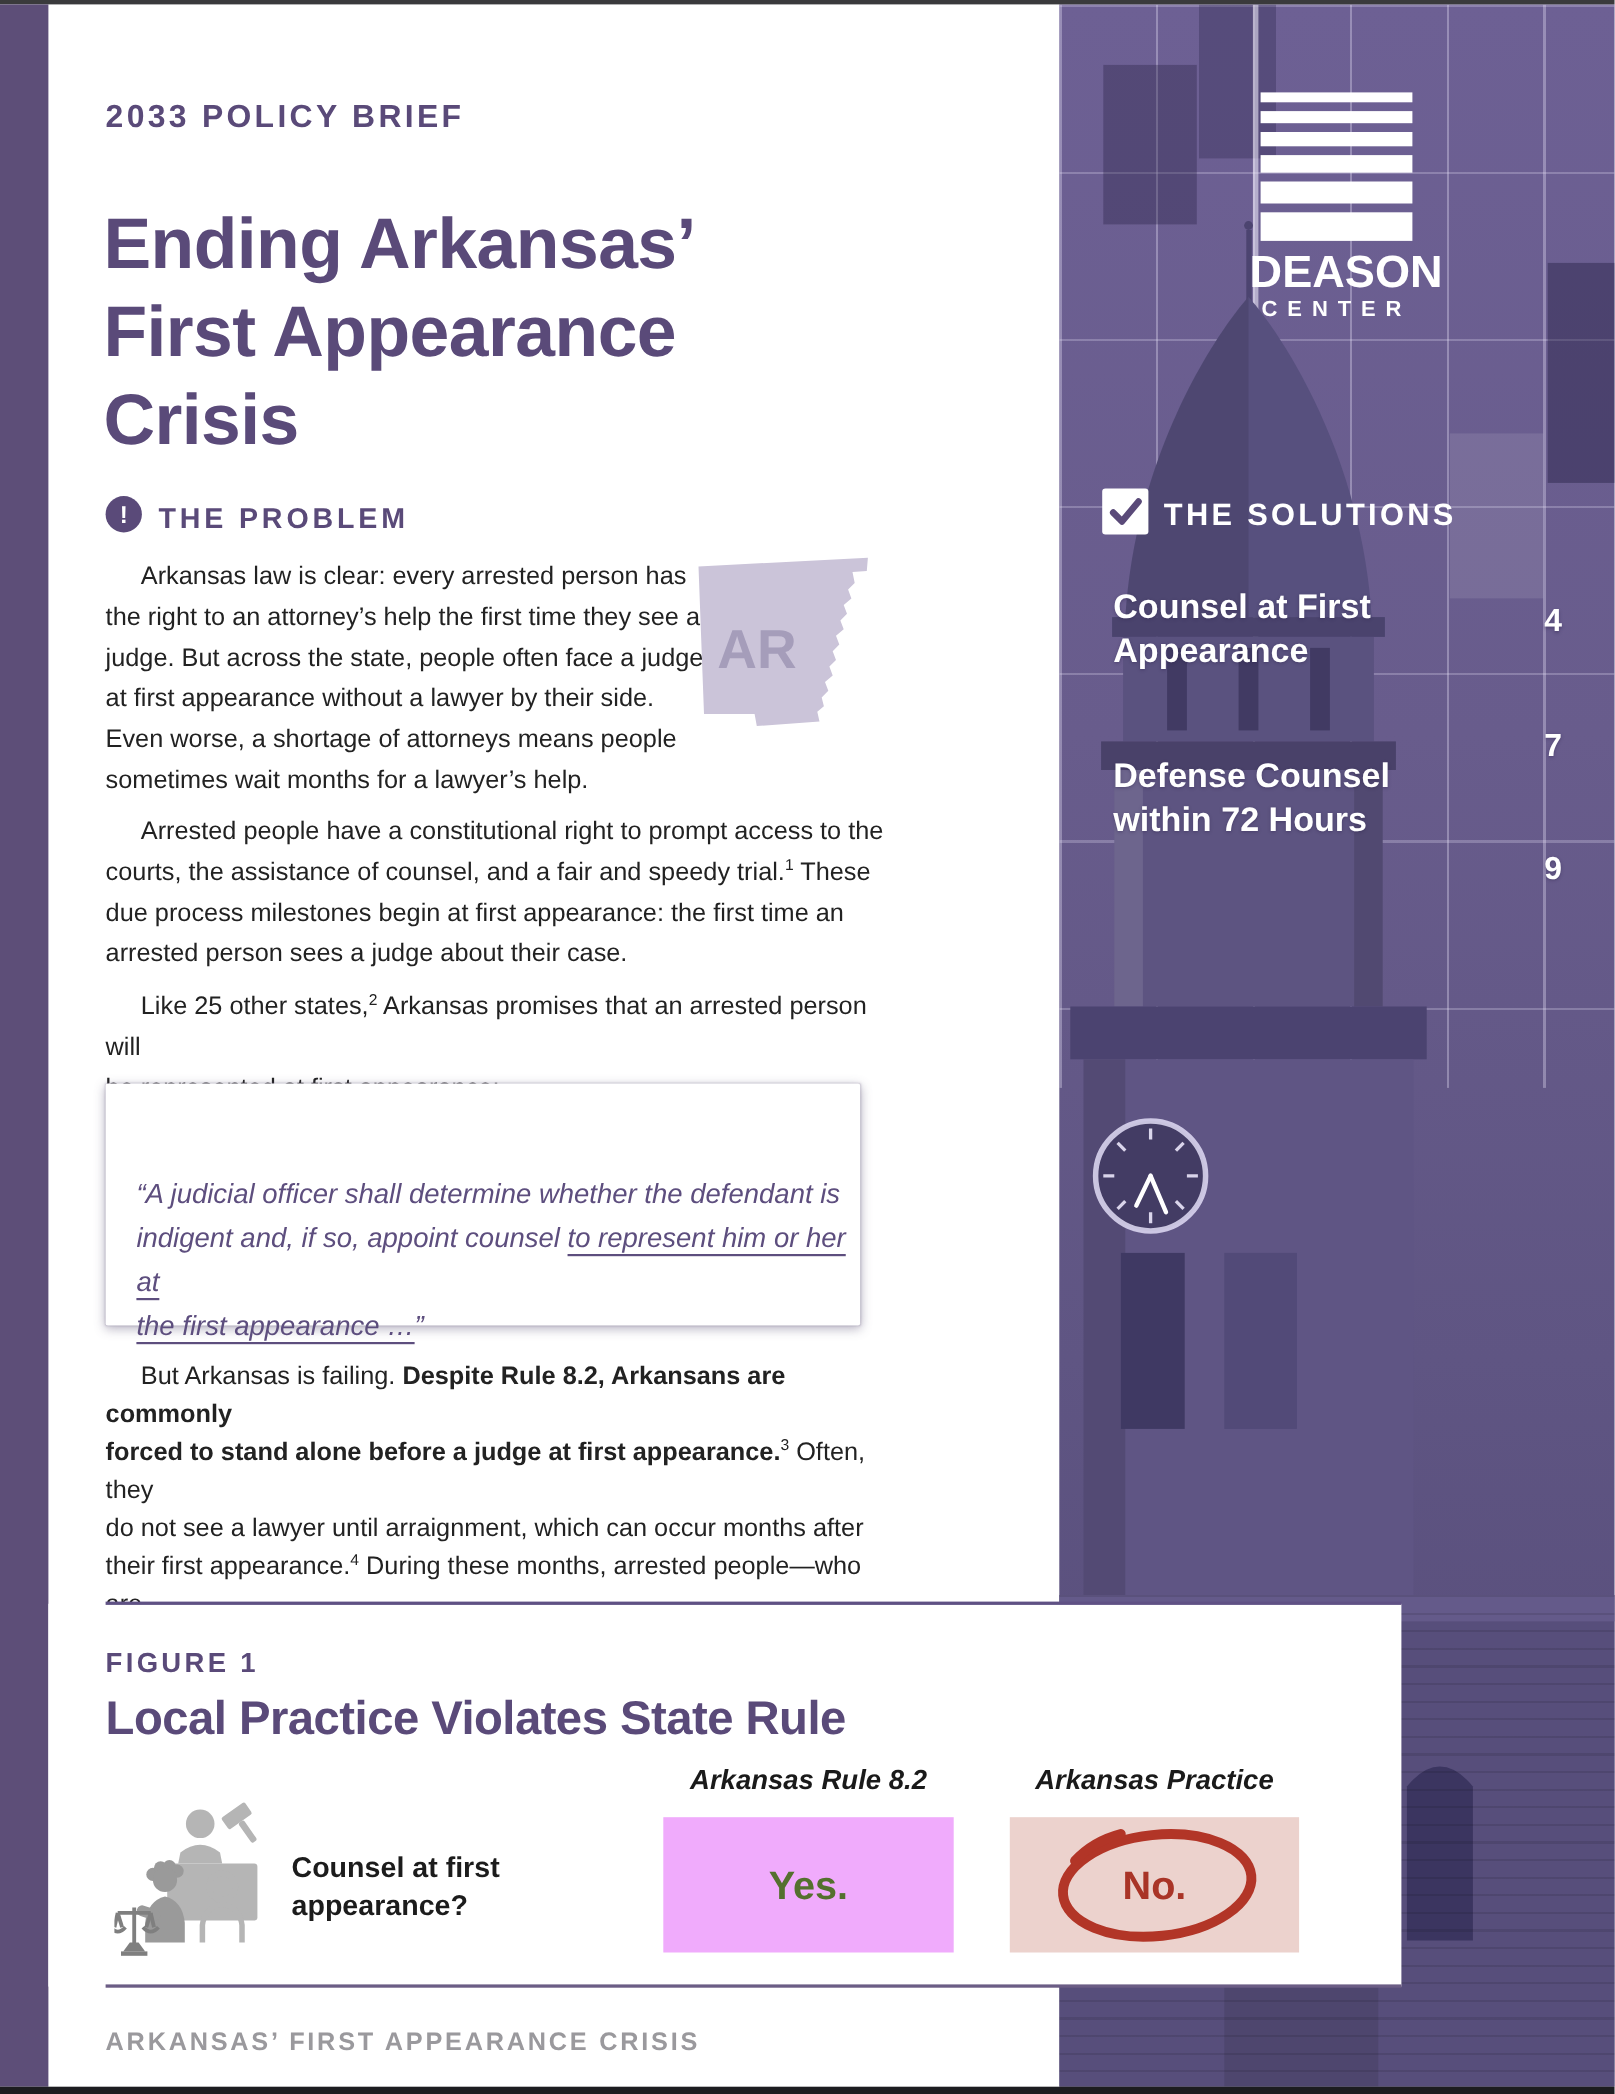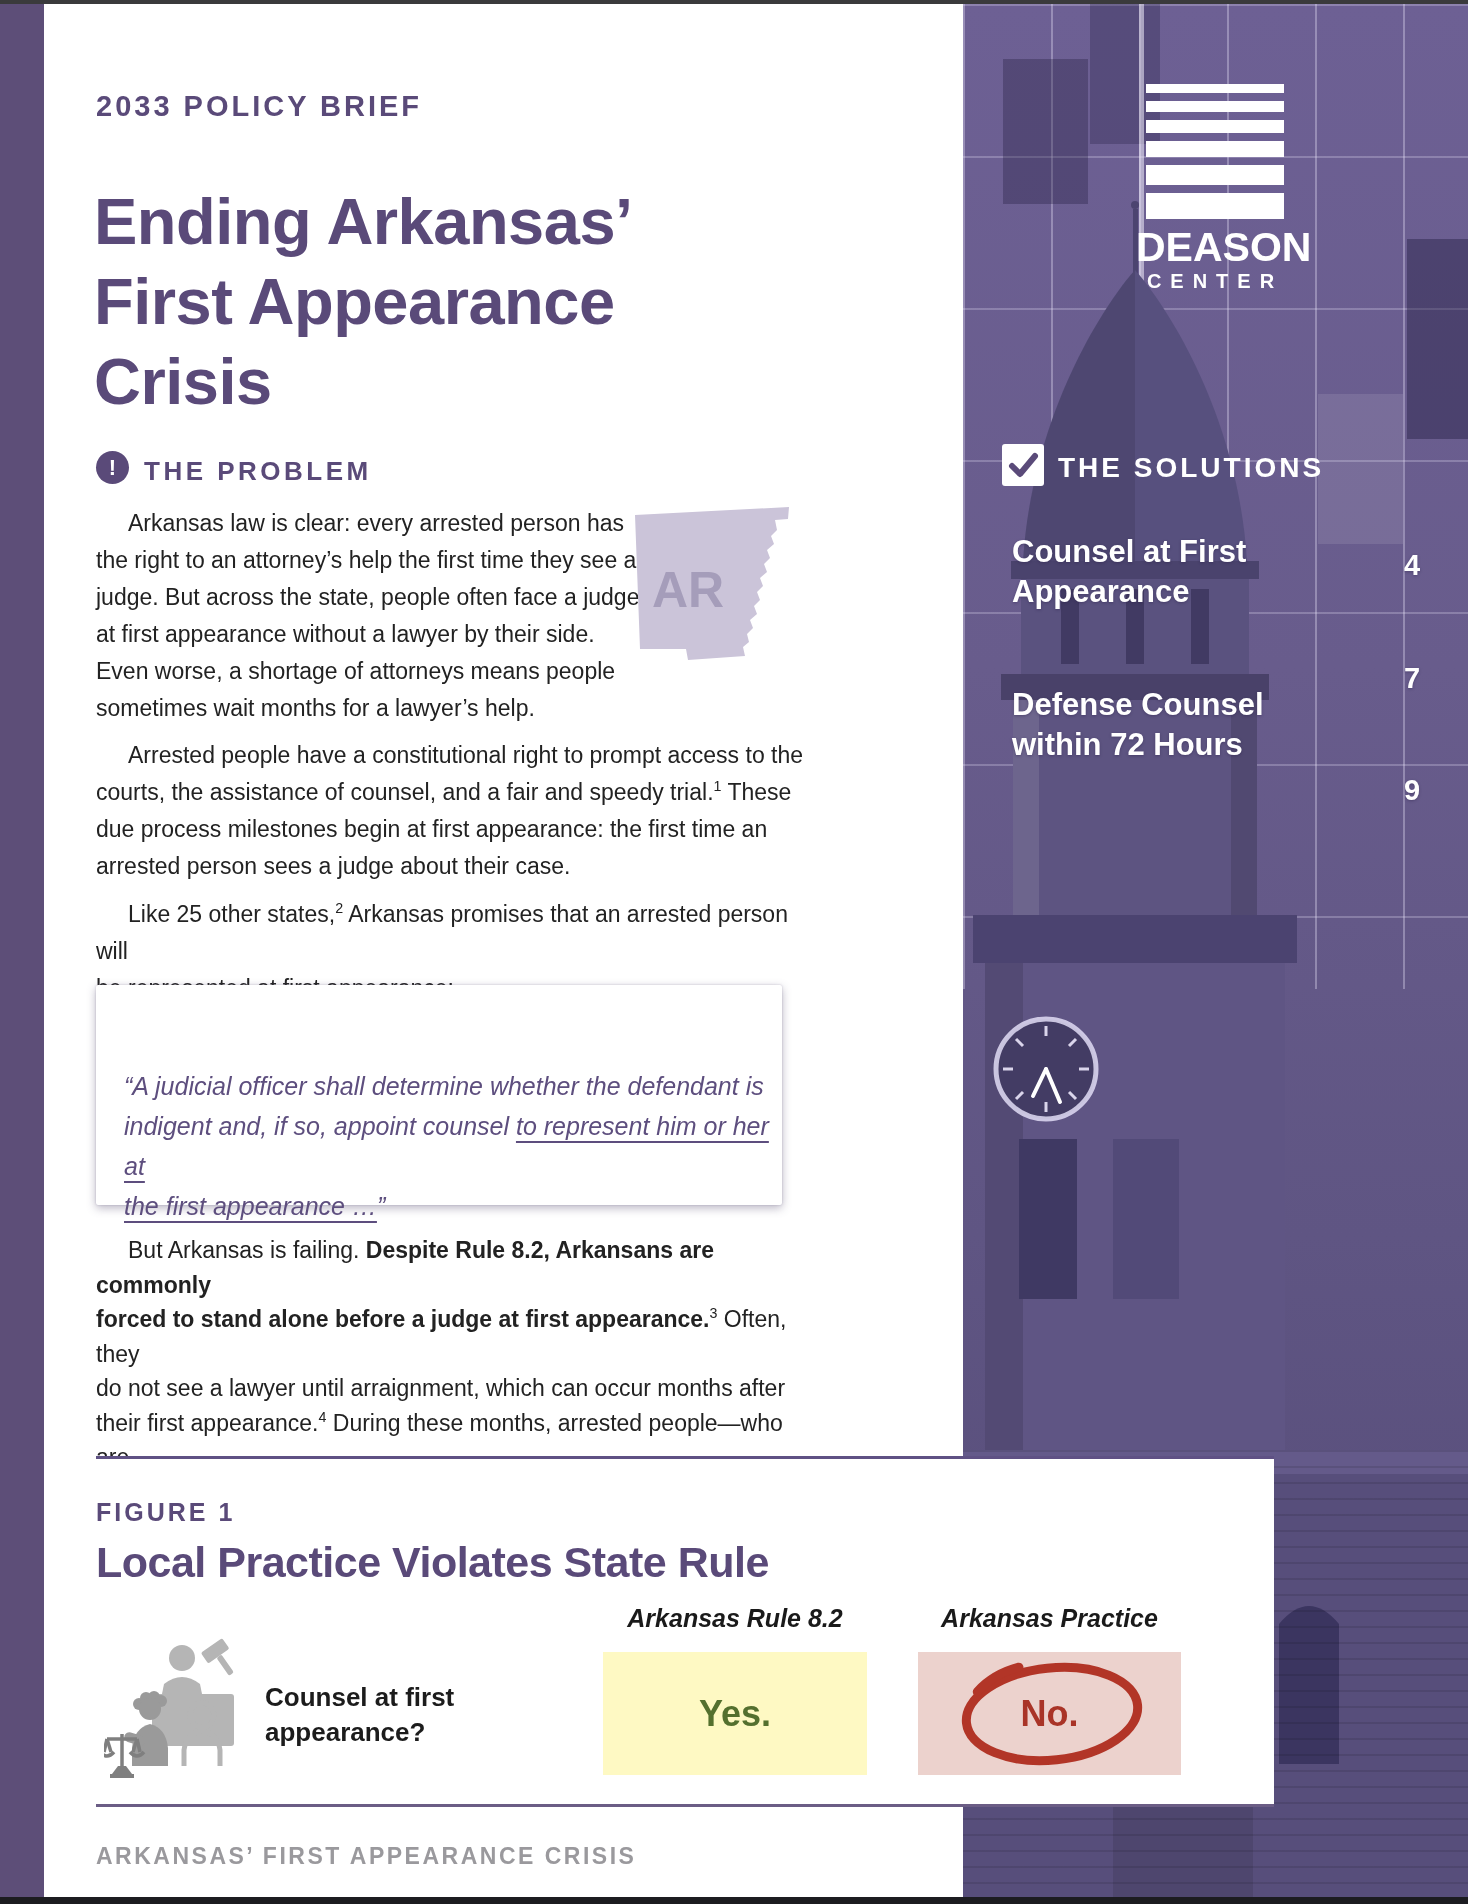--- a/index.html
+++ b/index.html
@@ -59,21 +59,21 @@
   .fig-line-bottom { left:96px; top:1804px; width:1178px; height:3px; background:#6b5d85; }
   .fig-label { left:96px; top:1498px; font-size:25px; font-weight:bold; letter-spacing:3px; color:#5a4a79; }
   .fig-title { left:96px; top:1538px; font-size:43px; font-weight:bold; color:#5a4a79; letter-spacing:-0.5px; }
   .col-head { top:1604px; height:30px; font-size:25px; font-weight:bold; color:#1a1a1a; text-align:center;font-style:italic; }
   .col-head.c1 { left:603px; width:264px; }
   .col-head.c2 { left:918px; width:263px; }
   .fig-icon { left:104px; top:1636px; }
   .row-label { left:265px; top:1680px; font-size:26px; font-weight:bold; line-height:35px; color:#1c1c1c; }
   .cell { top:1652px; height:123px; display:flex; align-items:center; justify-content:center;
           font-size:36px; font-weight:bold; }
-  .cell.yes { left:603px; width:264px; background:#fef9c3; color:#54702e; }
+  .cell.yes { left:603px; width:264px; background:#f0abfc; color:#54702e; }
   .cell.no  { left:918px; width:263px; background:#ecd2cd; color:#a93427; }
   .no-circle { left:940px; top:1648px; pointer-events:none; }
 
   .footer { left:96px; top:1843px; font-size:23px; font-weight:bold; letter-spacing:2.5px; color:#9a999d; }
 
   
   .logo-bars { left:1146px; top:84px; width:138px; display:flex; flex-direction:column; }
   .logo-bars .bar { width:138px; background:#fff; }
   .logo-name { left:1136px; top:224px; width:158px; text-align:center; font-size:41px; font-weight:bold; color:#fff; }
   .logo-sub  { left:1136px; top:270px; width:158px; text-align:center; font-size:20px; font-weight:bold;

